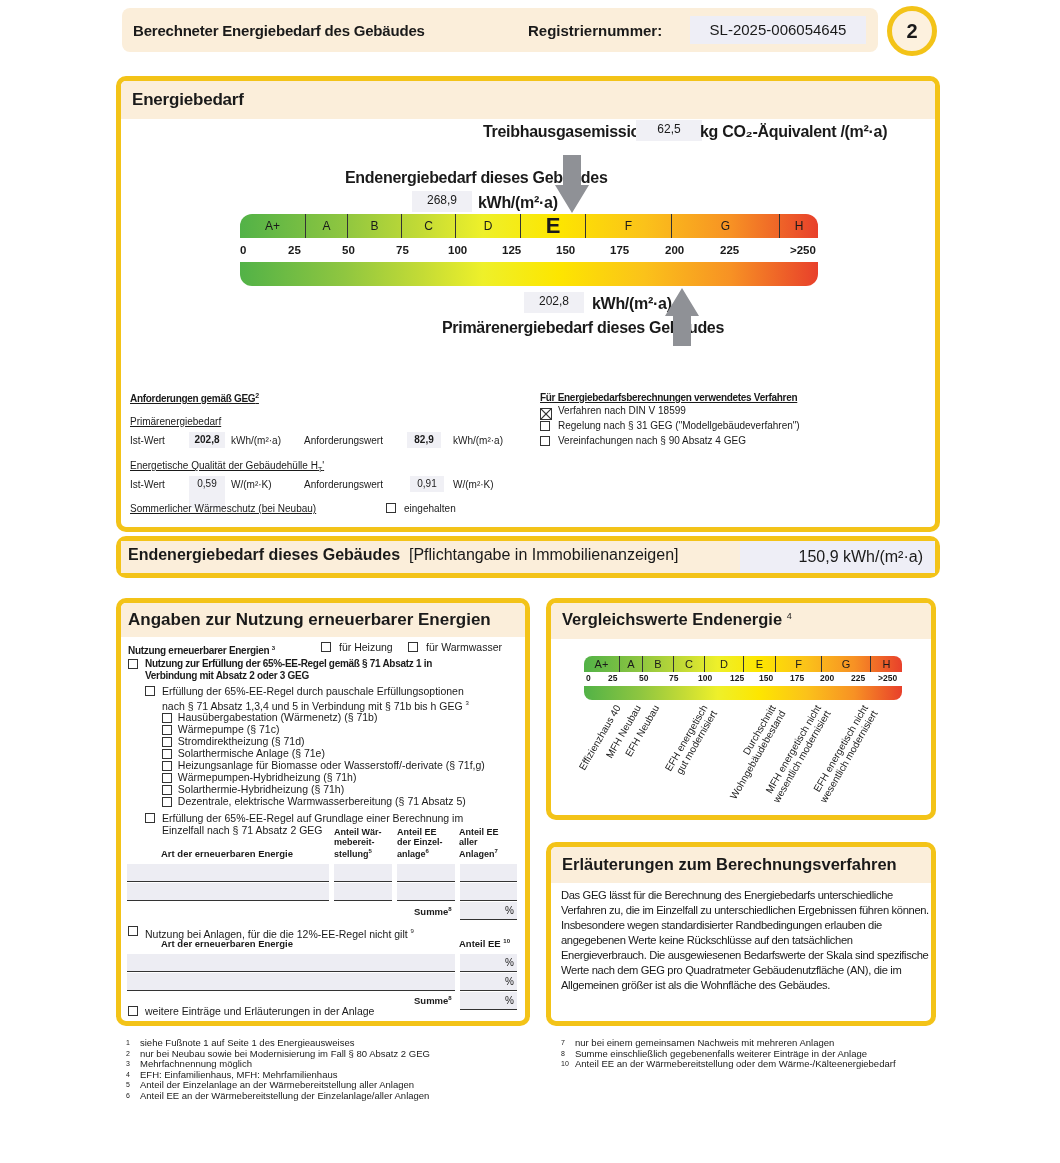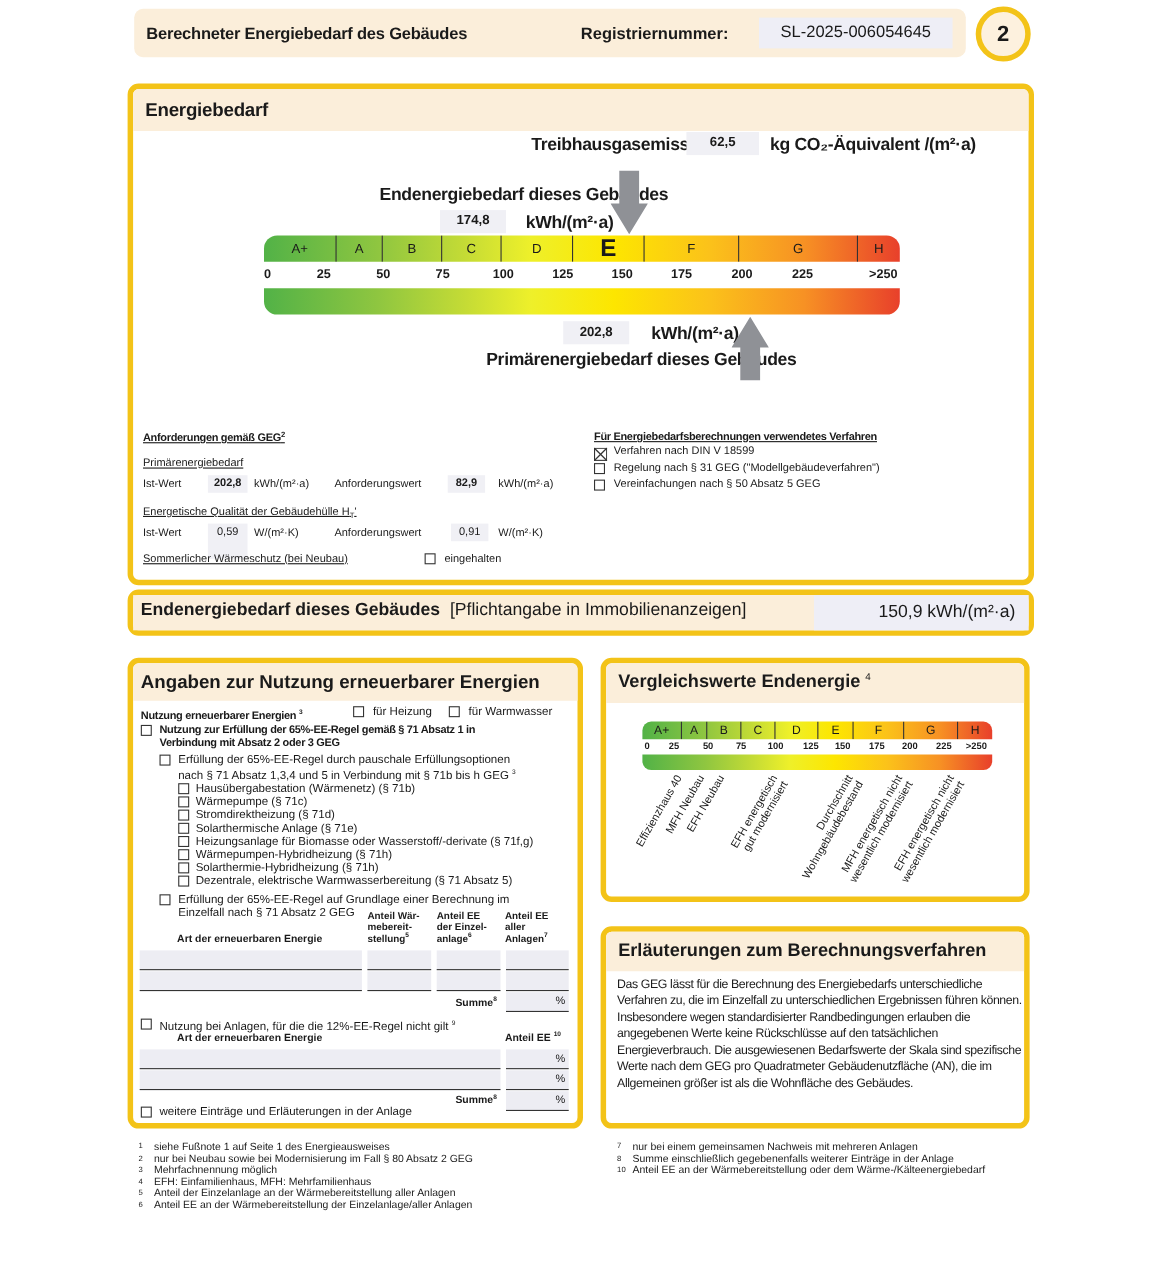--- a/index.html
+++ b/index.html
@@ -13,21 +13,21 @@
 
   .box { border: 5px solid #f3c318; border-radius: 10px; background: #fff; }
   .box-head { background: #fbeeda; border-radius: 5px 5px 0 0; }
   .section-title { font-weight: bold; }
 
   .energy-box { left: 116px; top: 76px; width: 824px; height: 456px; }
   .energy-head { left: 121px; top: 81px; width: 814px; height: 38px; }
   .energy-title { left: 132px; top: 90px; font-size: 17px; letter-spacing: -0.2px; }
 
   .label-b { font-size: 16px; font-weight: bold; letter-spacing: -0.3px; }
-  .valbox { background: #f0f0f5; text-align: center; font-size: 12px; font-weight: bold; height: 21px; line-height: 18px; }
+  .valbox { background: #f0f0f5; text-align: center; font-size: 12px; font-weight: normal; height: 21px; line-height: 18px; margin-left: 12px; }
 
   .scale { left: 240px; top: 214px; width: 578px; height: 24px; border-radius: 12px 12px 0 0; overflow: hidden; display: flex;
     background: linear-gradient(to right, #52b247 0%, #8fc640 18%, #c6dc35 32%, #eef02a 42%, #fde600 55%, #fbc21a 70%, #f79124 85%, #e8402b 100%); }
   .scale .cls { height: 24px; border-right: 1.5px solid #333; text-align: center; font-size: 12px; line-height: 24px; }
   .scale .cls:last-child { border-right: none; }
   .scale-ticks { left: 240px; top: 244px; width: 578px; height: 16px; font-size: 11.5px; font-weight: bold; }
   .scale-ticks span { position: absolute; }
   .scale-bar2 { left: 240px; top: 262px; width: 578px; height: 24px; border-radius: 0 0 12px 12px;
     background: linear-gradient(to right, #52b247 0%, #8fc640 18%, #c6dc35 32%, #eef02a 42%, #fde600 55%, #fbc21a 70%, #f79124 85%, #e8402b 100%); }
 
@@ -77,21 +77,21 @@
 
 <div class="abs box energy-box"></div>
 <div class="abs box-head energy-head"></div>
 <div class="abs section-title energy-title">Energiebedarf</div>
 
 <div class="abs label-b" style="left:483px;top:123px;">Treibhausgasemissionen</div>
 <div class="abs valbox" style="left:624px;top:120px;width:66px;">62,5</div>
 <div class="abs label-b" style="left:700px;top:123px;">kg CO₂-Äquivalent /(m²·a)</div>
 
 <div class="abs label-b" style="left:345px;top:169px;">Endenergiebedarf dieses Gebäudes</div>
-<div class="abs valbox" style="left:400px;top:191px;width:60px;">174,8</div>
+<div class="abs valbox" style="left:400px;top:191px;width:60px;">268,9</div>
 <div class="abs label-b" style="left:478px;top:194px;">kWh/(m²·a)</div>
 
 <svg class="abs arrow-down" viewBox="0 0 34 58">
   <polygon points="8,0 26,0 26,30 34,30 17,58 0,30 8,30" fill="#8f9196"></polygon>
 </svg>
 
 <div class="abs scale">
   <div class="cls" style="width:66px">A+</div>
   <div class="cls" style="width:42px">A</div>
   <div class="cls" style="width:54px">B</div>
@@ -150,21 +150,21 @@
   <svg width="12" height="12" viewBox="0 0 12 12">
       <rect x="0.5" y="0.5" width="11" height="11" fill="none" stroke="#333"></rect>
       <line x1="0" y1="0" x2="12" y2="12" stroke="#333" stroke-width="1.2"></line>
       <line x1="12" y1="0" x2="0" y2="12" stroke="#333" stroke-width="1.2"></line>
     </svg>
 </span>
 <div class="abs small" style="left:558px;top:405px;">Verfahren nach DIN V 18599</div>
 <span class="abs cb" style="left:540px;top:421px;"></span>
 <div class="abs small" style="left:558px;top:420px;">Regelung nach § 31 GEG ("Modellgebäudeverfahren")</div>
 <span class="abs cb" style="left:540px;top:436px;"></span>
-<div class="abs small" style="left:558px;top:435px;">Vereinfachungen nach § 50 Absatz 5 GEG</div>
+<div class="abs small" style="left:558px;top:435px;">Vereinfachungen nach § 90 Absatz 4 GEG</div>
 
 <div class="abs box pflicht-box"></div>
 <div class="abs pflicht-inner"></div>
 <div class="abs" style="left:128px;top:546px;font-size:16px;"><b>Endenergiebedarf dieses Gebäudes</b>&nbsp; <span>[Pflichtangabe in Immobilienanzeigen]</span></div>
 <div class="abs pflicht-val">150,9 kWh/(m²·a)</div>
 
 <div class="abs box ee-box"></div>
 <div class="abs box-head ee-head"></div>
 <div class="abs section-title" style="left:128px;top:610px;font-size:17px;">Angaben zur Nutzung erneuerbarer Energien</div>
 

